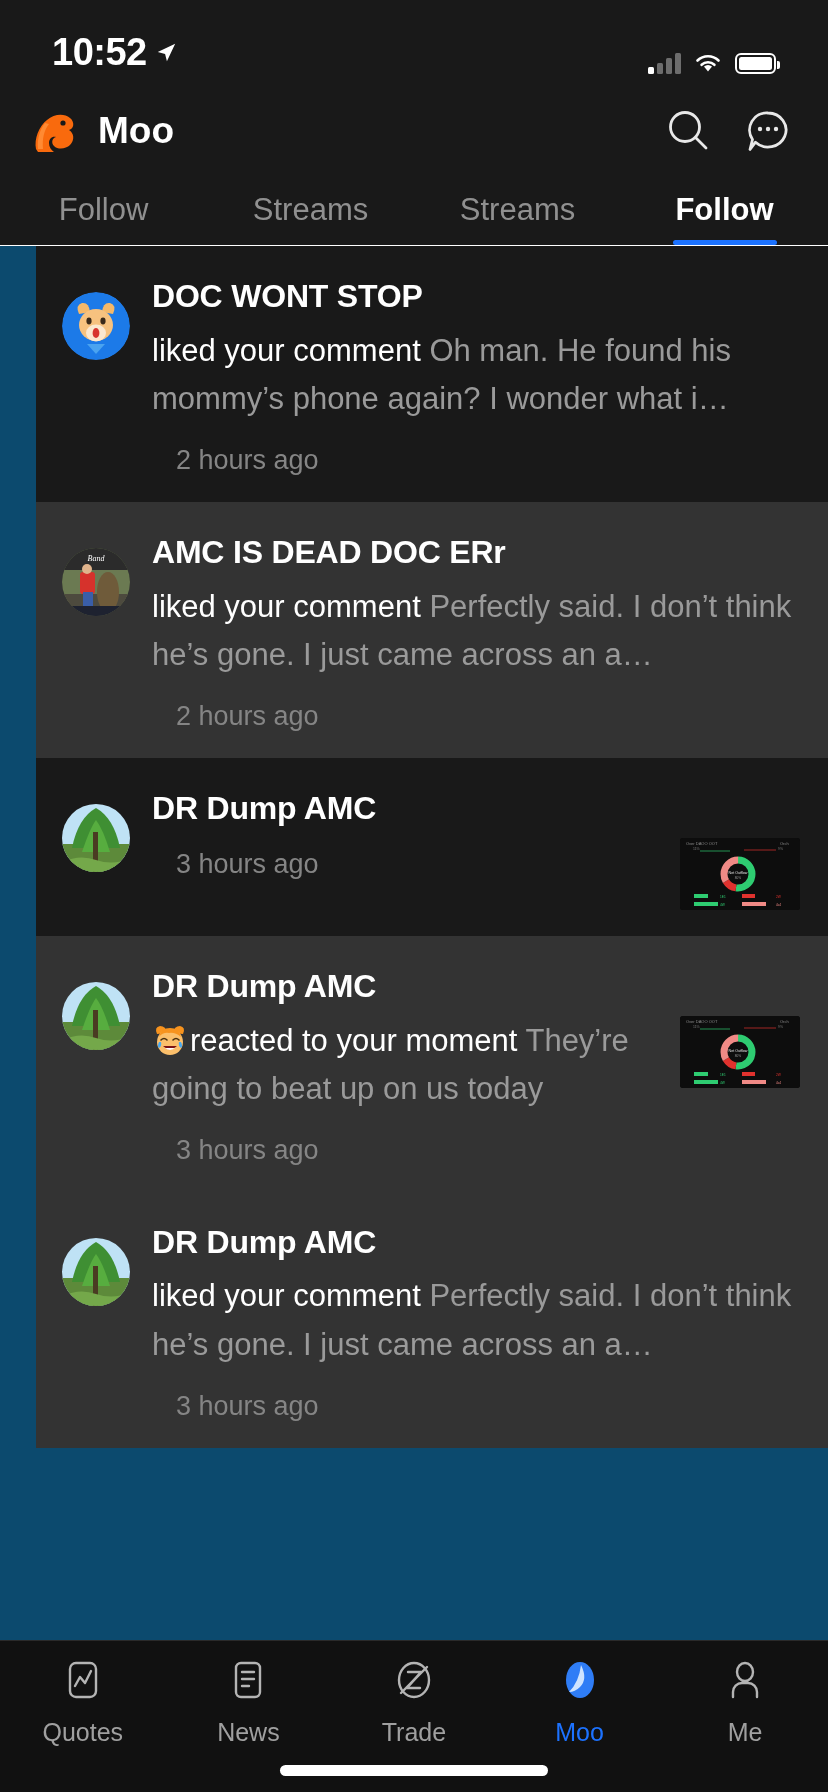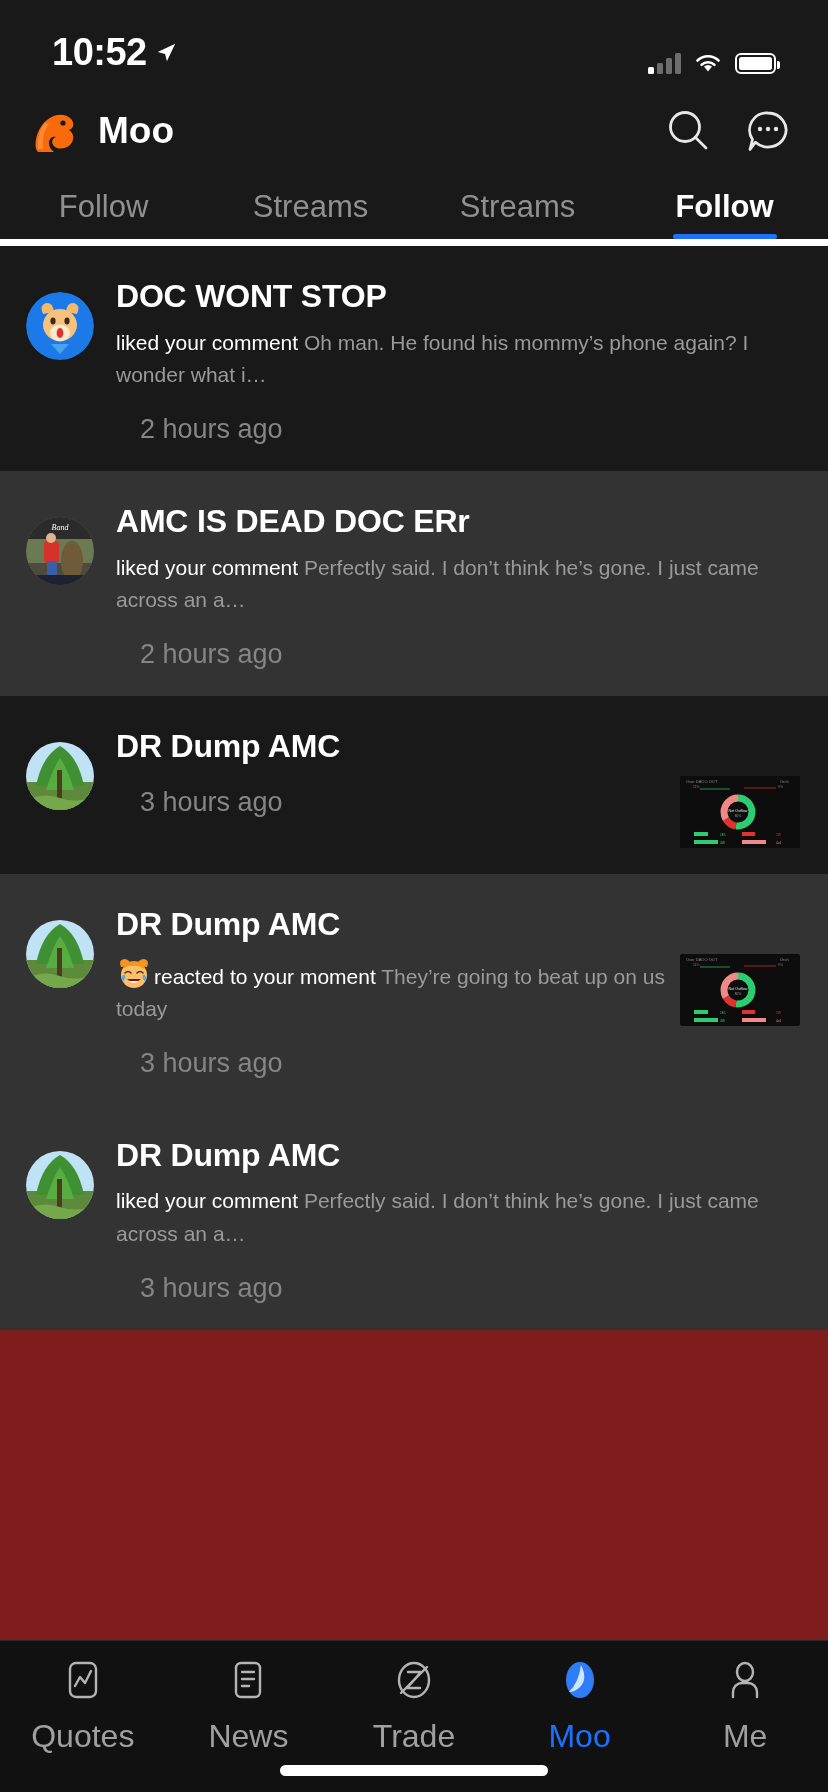--- a/index.html
+++ b/index.html
@@ -2,21 +2,21 @@
 <html><head>
 <meta charset="utf-8">
 <style>
   * { margin:0; padding:0; box-sizing:border-box; }
   html, body { width:828px; height:1792px; background:#000; overflow:hidden; }
   body {
     font-family:"Liberation Sans", sans-serif;
     -webkit-font-smoothing:antialiased;
     color:#fff;
   }
-  .phone { position:relative; width:828px; height:1792px; background:#7f1d1d; display:flex; flex-direction:column; }
+  .phone { position:relative; width:828px; height:1792px; background:#0c4a6e; display:flex; flex-direction:column; }
 
   
   .statusbar { height:88px; flex:0 0 88px; background:#191919; display:flex; align-items:flex-end; padding:0 52px 14px 52px; justify-content:space-between; }
   .sb-left { display:flex; align-items:center; gap:8px; }
   .sb-time { font-size:38px; font-weight:bold; letter-spacing:-0.5px; color:#fff; }
   .loc-arrow { width:22px; height:22px; display:block; }
   .sb-right { display:flex; align-items:center; gap:12px; }
   .bars { display:flex; align-items:flex-end; gap:3px; height:22px; }
   .bars i { display:block; width:6px; background:#fff; border-radius:1.5px; }
   .bars i:nth-child(1){ height:7px; }
@@ -29,46 +29,46 @@
 
   
   .header { height:86px; flex:0 0 86px; background:#191919; display:flex; align-items:center; padding:0 34px 0 30px; justify-content:space-between; }
   .brand { display:flex; align-items:center; gap:16px; }
   .logo { width:52px; height:44px; display:block; }
   .brand-name { font-size:37px; font-weight:bold; color:#fff; letter-spacing:0px; }
   .hdr-icons { display:flex; align-items:center; gap:28px; }
   .ic { width:52px; height:52px; display:block; }
 
   
-  .tabs { height:72px; flex:0 0 72px; background:#191919; display:flex; align-items:stretch; border-bottom:7px solid #ffffff; }
+  .tabs { height:72px; flex:0 0 72px; background:#191919; display:flex; align-items:stretch; border-bottom:1px solid #ffffff; }
   .tab { flex:1; display:flex; align-items:center; justify-content:center; position:relative; font-size:31px; color:#909090; }
   .tab.active { color:#fff; font-weight:bold; }
   .tab.active:after { content:""; position:absolute; bottom:0; left:50%; transform:translateX(-50%); width:104px; height:5px; background:#1c72ff; border-radius:3px; }
 
   
-  .list { flex:1 1 auto; overflow:hidden; }
+  .list { flex:1 1 auto; overflow:hidden;padding-left:36px; }
   .nrow { display:flex; padding:30px 28px 26px 26px; position:relative; }
   .nrow.alt { background:#333333; }
   .nrow.dark { background:#191919; }
   .avatar { flex:0 0 68px; width:68px; height:68px; border-radius:50%; overflow:hidden; margin-right:22px; position:relative; background:#222;margin-top:16px; }
   .avatar svg { display:block; width:68px; height:68px; }
   .nbody { flex:1 1 auto; min-width:0; padding-top:2px; }
   .nname { font-size:32px; font-weight:bold; color:#fff; line-height:1.15; margin-bottom:12px; letter-spacing:-0.2px; }
-  .ntext { font-size:21px; line-height:1.55; color:#fff; word-wrap:break-word; }
+  .ntext { font-size:31px; line-height:1.55; color:#fff; word-wrap:break-word; }
   .ntext .muted { color:#9a9a9a; }
   .ntime { font-size:27px; color:#858585; margin-top:22px;margin-left:24px; }
   .nthumb { flex:0 0 120px; width:120px; height:72px; margin-left:14px; margin-top:50px; background:#0c0c0c; border-radius:3px; overflow:hidden; }
   .nthumb svg { display:block; width:120px; height:72px; }
   .emoji-inline { display:inline-block; width:36px; height:36px; vertical-align:-7px; margin-right:2px; }
 
   
   .tabbar { flex:0 0 152px; height:152px; background:#111111; border-top:1px solid #2a2a2a; display:flex; align-items:flex-start; padding-top:16px; }
   .tbtn { flex:1; display:flex; flex-direction:column; align-items:center; gap:9px; }
   .tbtn svg { display:block; width:52px; height:52px; }
-  .tlabel { font-size:32px; color:#a0a0a0; }
+  .tlabel { font-size:25px; color:#a0a0a0; }
   .tbtn.active .tlabel { color:#1c72ff; }
   .homebar { position:absolute; bottom:16px; left:50%; transform:translateX(-50%); width:268px; height:11px; background:#fff; border-radius:6px; }
 </style>
 </head>
 <body>
 
 <div class="phone">
 
   <div class="statusbar">
     <div class="sb-left">

